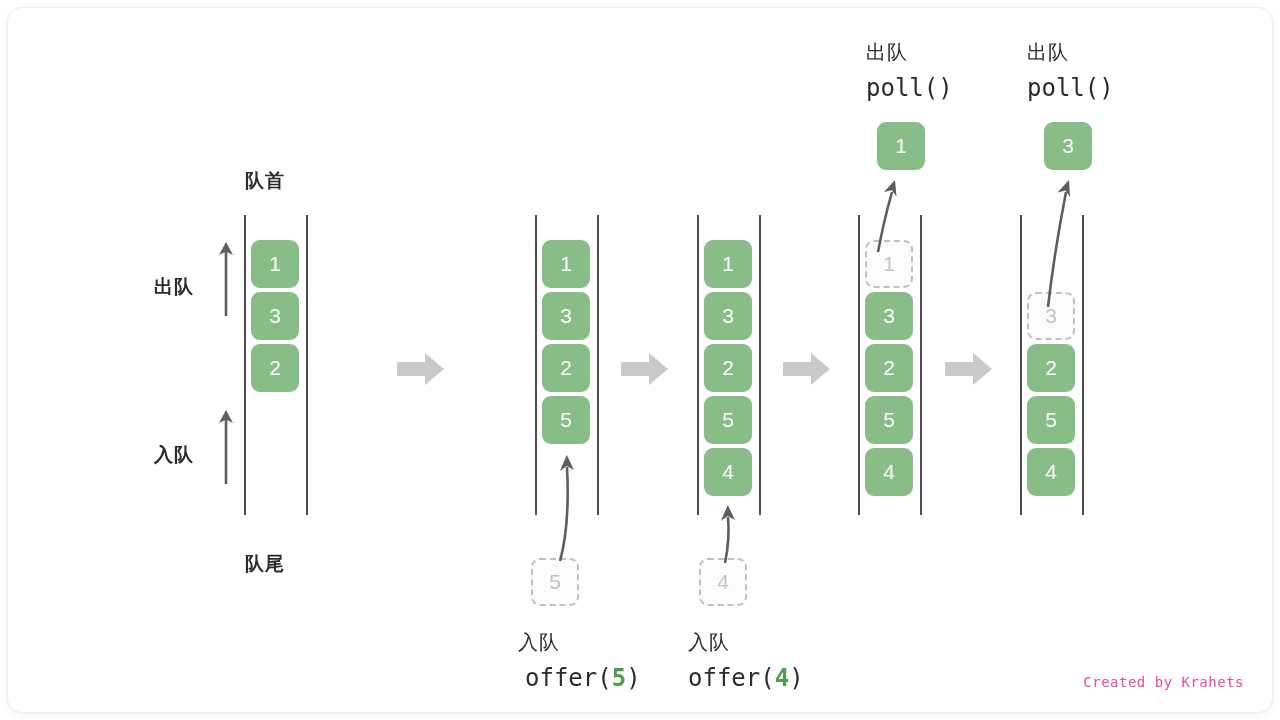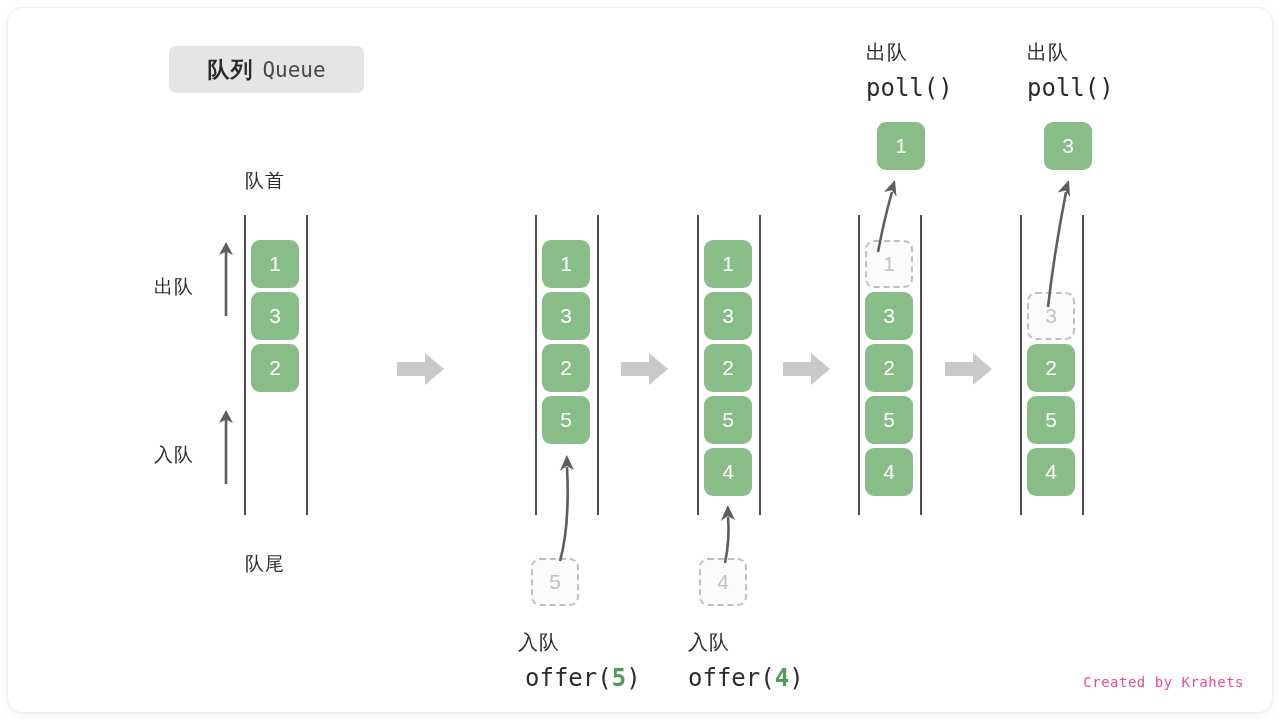--- a/index.html
+++ b/index.html
@@ -47,21 +47,21 @@
   }
   #title-badge .en {
     font-family: "DejaVu Sans Mono", "Liberation Mono", monospace;
     font-size: 21px;
     color: #4a4a4a;
   }
 
   
   .cn-bold {
     font-size: 19px;
-    font-weight: normal;
+    font-weight: bold;
     color: #2b2b2b;
     letter-spacing: 1px;
     white-space: nowrap;
   }
   .cn-plain {
     font-size: 20px;
     color: #2b2b2b;
     letter-spacing: 1px;
     white-space: nowrap;
   }
@@ -113,24 +113,20 @@
     letter-spacing: 0.5px;
   }
 
   svg { display: block; overflow: visible; }
 </style>
 </head>
 <body>
 
 <div id="card">
 
-  <div id="title-badge" class="abs">
-    <span class="cn">队列</span>
-    <span class="en">Queue</span>
-  </div>
 
   <div class="abs" style="left:236px; top:207px; width:64px; height:300px;">
     <div class="rail abs" style="left:0px; top:0px; height:300px;"></div>
     <div class="rail abs" style="left:62px; top:0px; height:300px;"></div>
 
     <div class="cell abs" style="left:7px; top:25px;">1</div>
     <div class="cell abs" style="left:7px; top:77px;">3</div>
     <div class="cell abs" style="left:7px; top:129px;">2</div>
   </div>
 

